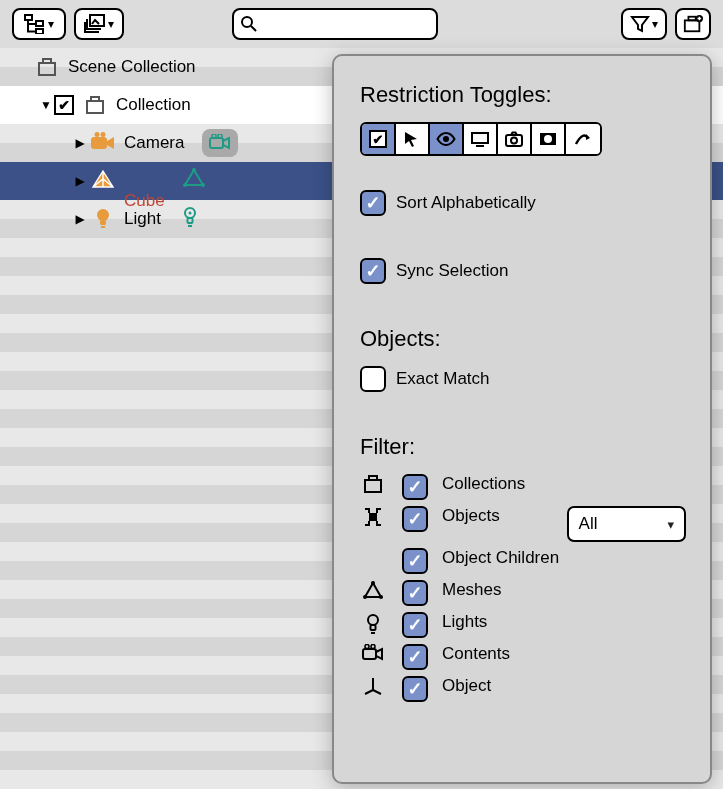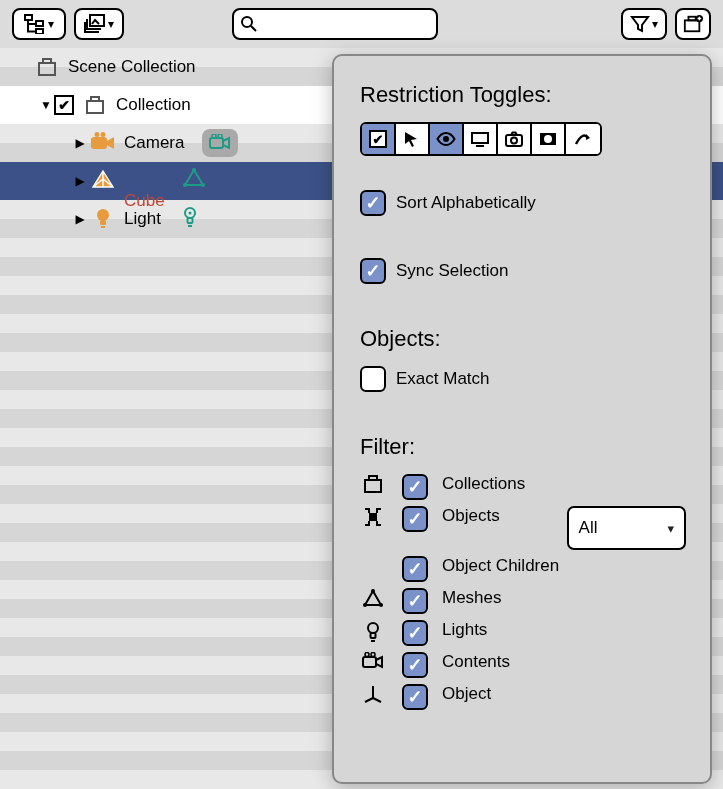--- a/index.html
+++ b/index.html
@@ -118,21 +118,21 @@
     flex-shrink:0;
   }
   .chk.on { background:#7a91c9; }
   .chk.on::after {
     content:"✓"; color:#fff; font-weight:bold; font-size:18px; line-height:1;
   }
   .filter-row { display:flex; align-items:flex-start; gap:14px; margin:6px 0; }
   .filter-icon { width:30px; display:inline-flex; justify-content:center; flex-shrink:0; }
   .filter-indent { width:30px; flex-shrink:0; }
   .sel-all {
-    height:44px; background:#fff; border:2px solid #000; border-radius:7px;
+    height:36px; background:#fff; border:2px solid #000; border-radius:7px;
     padding:0 10px; display:inline-flex; align-items:center; gap:70px;
     margin-left:auto; cursor:pointer; font-size:17px;
   }
   .sel-all .chev { font-size:13px; color:#222; }
 </style>
 </head>
 <body>
 
 <div class="toolbar">
   <div class="btn" style="width:54px">

